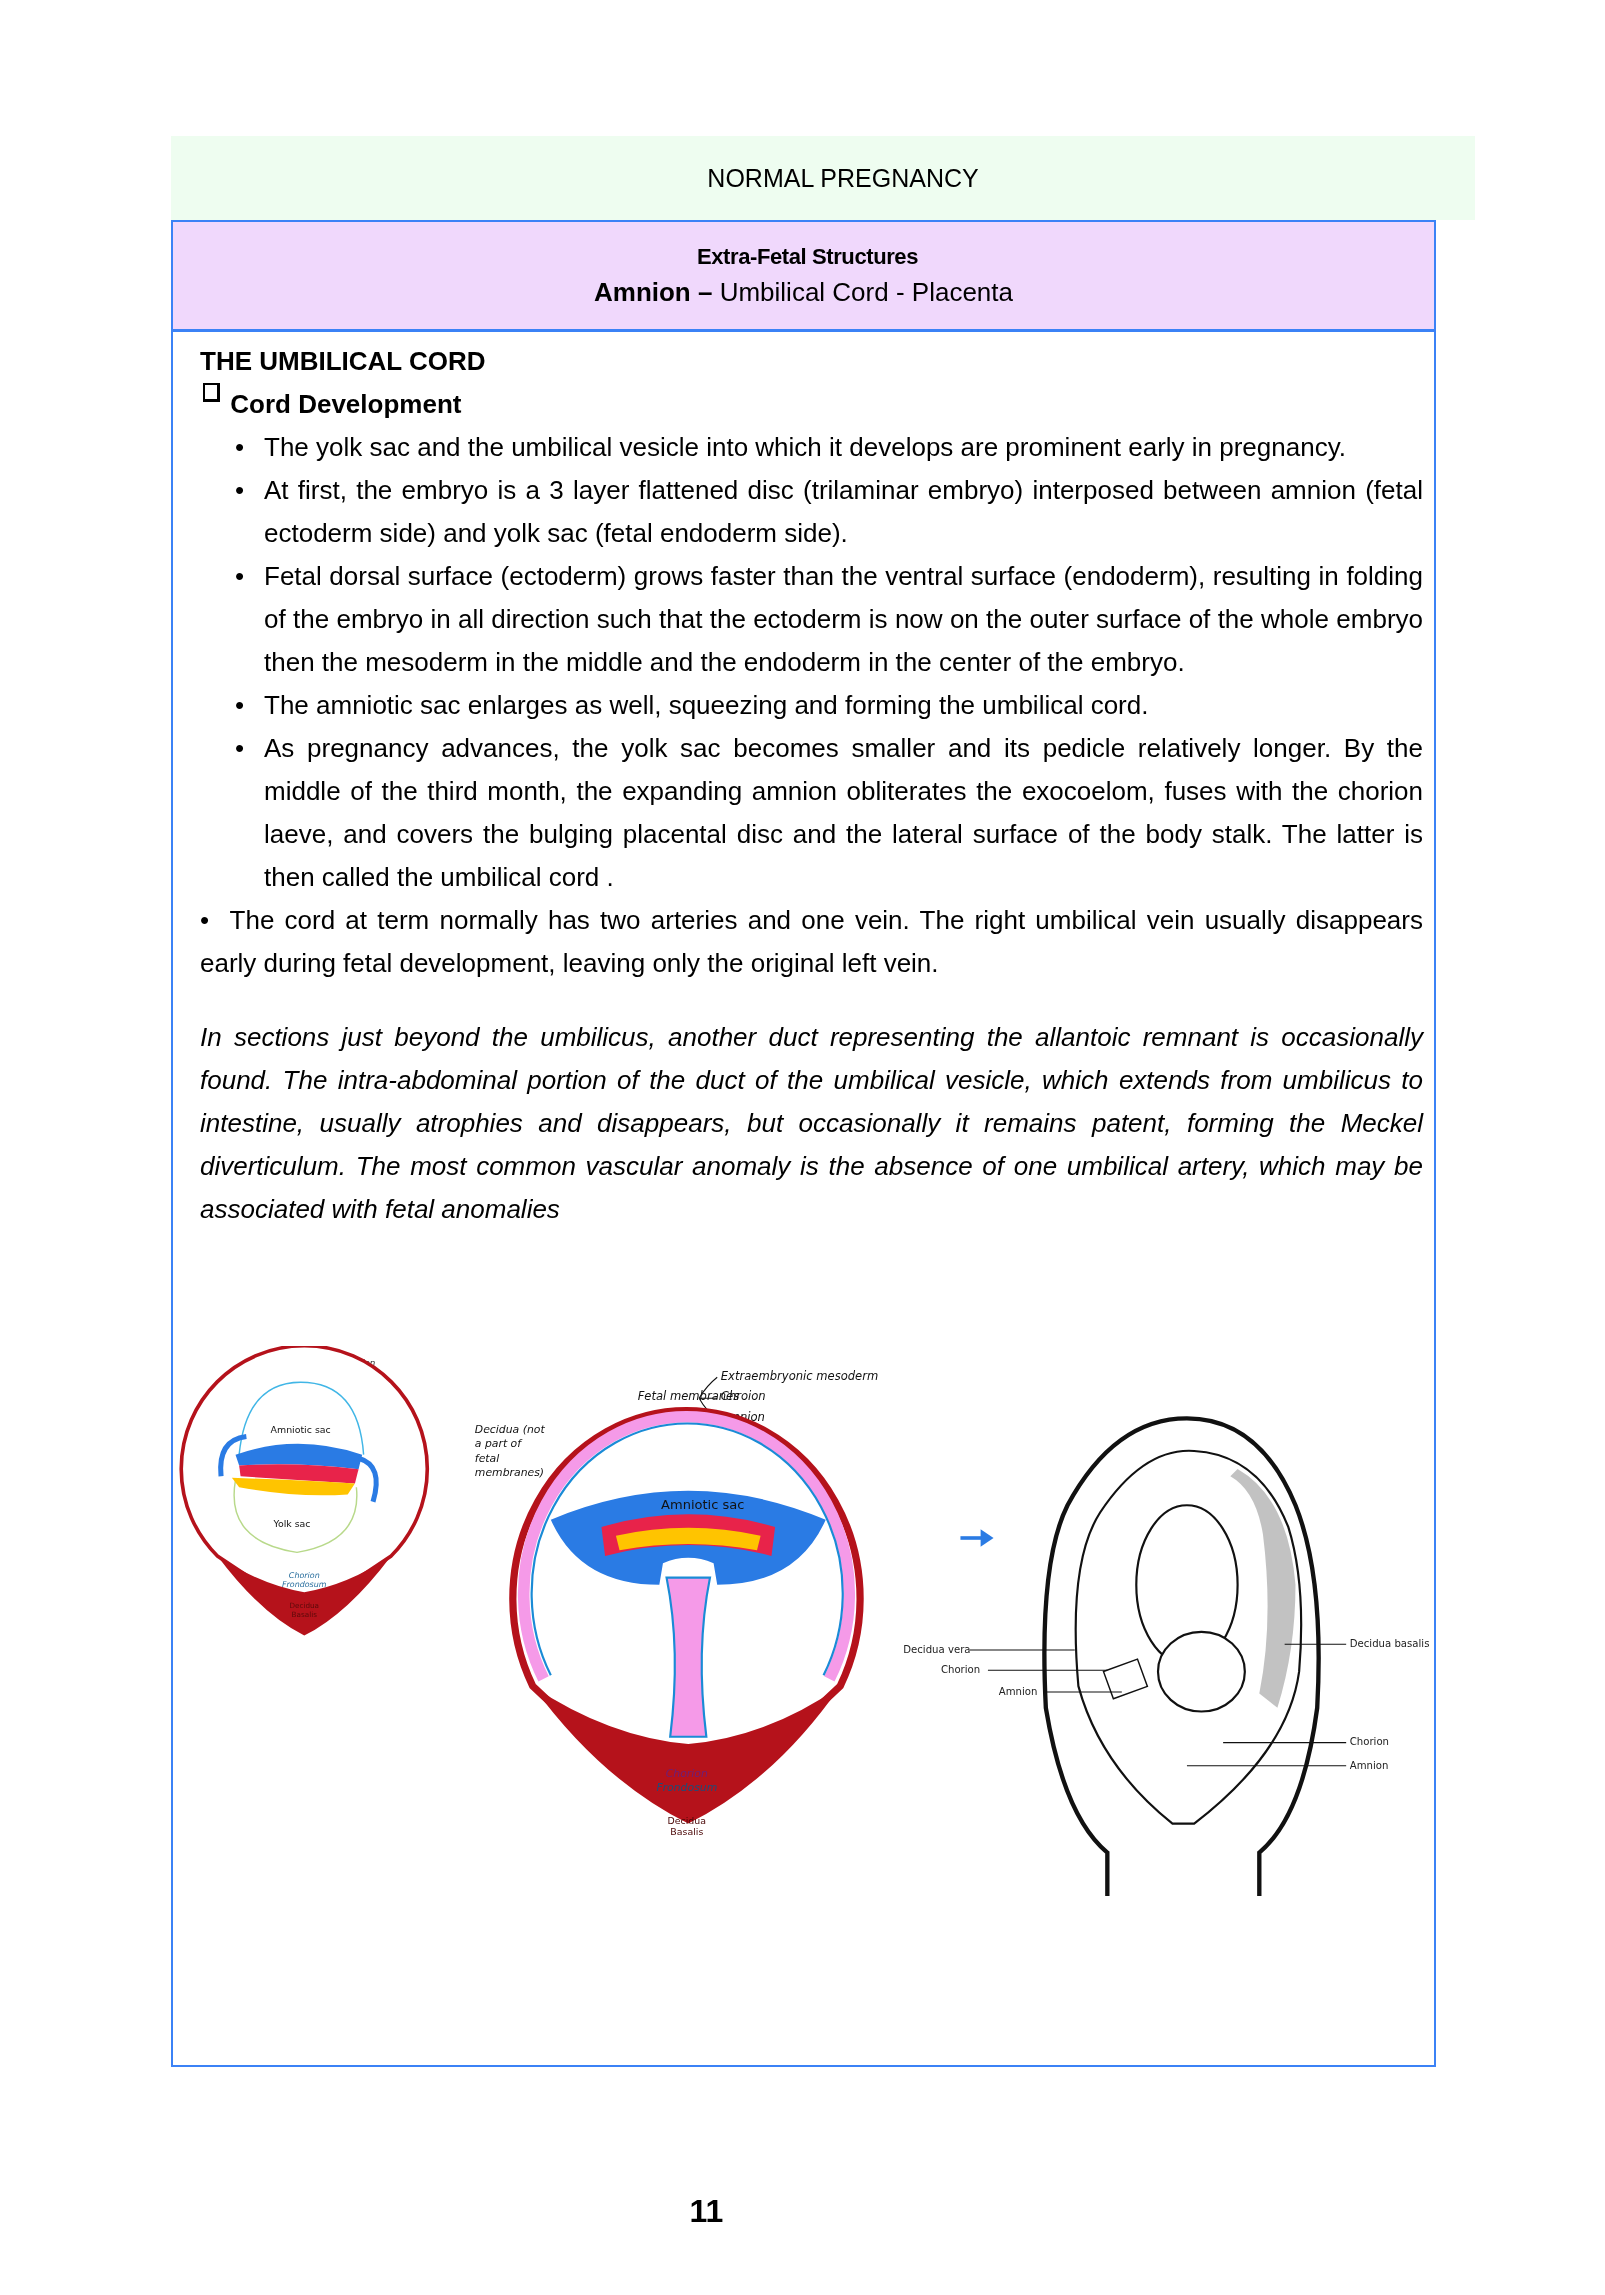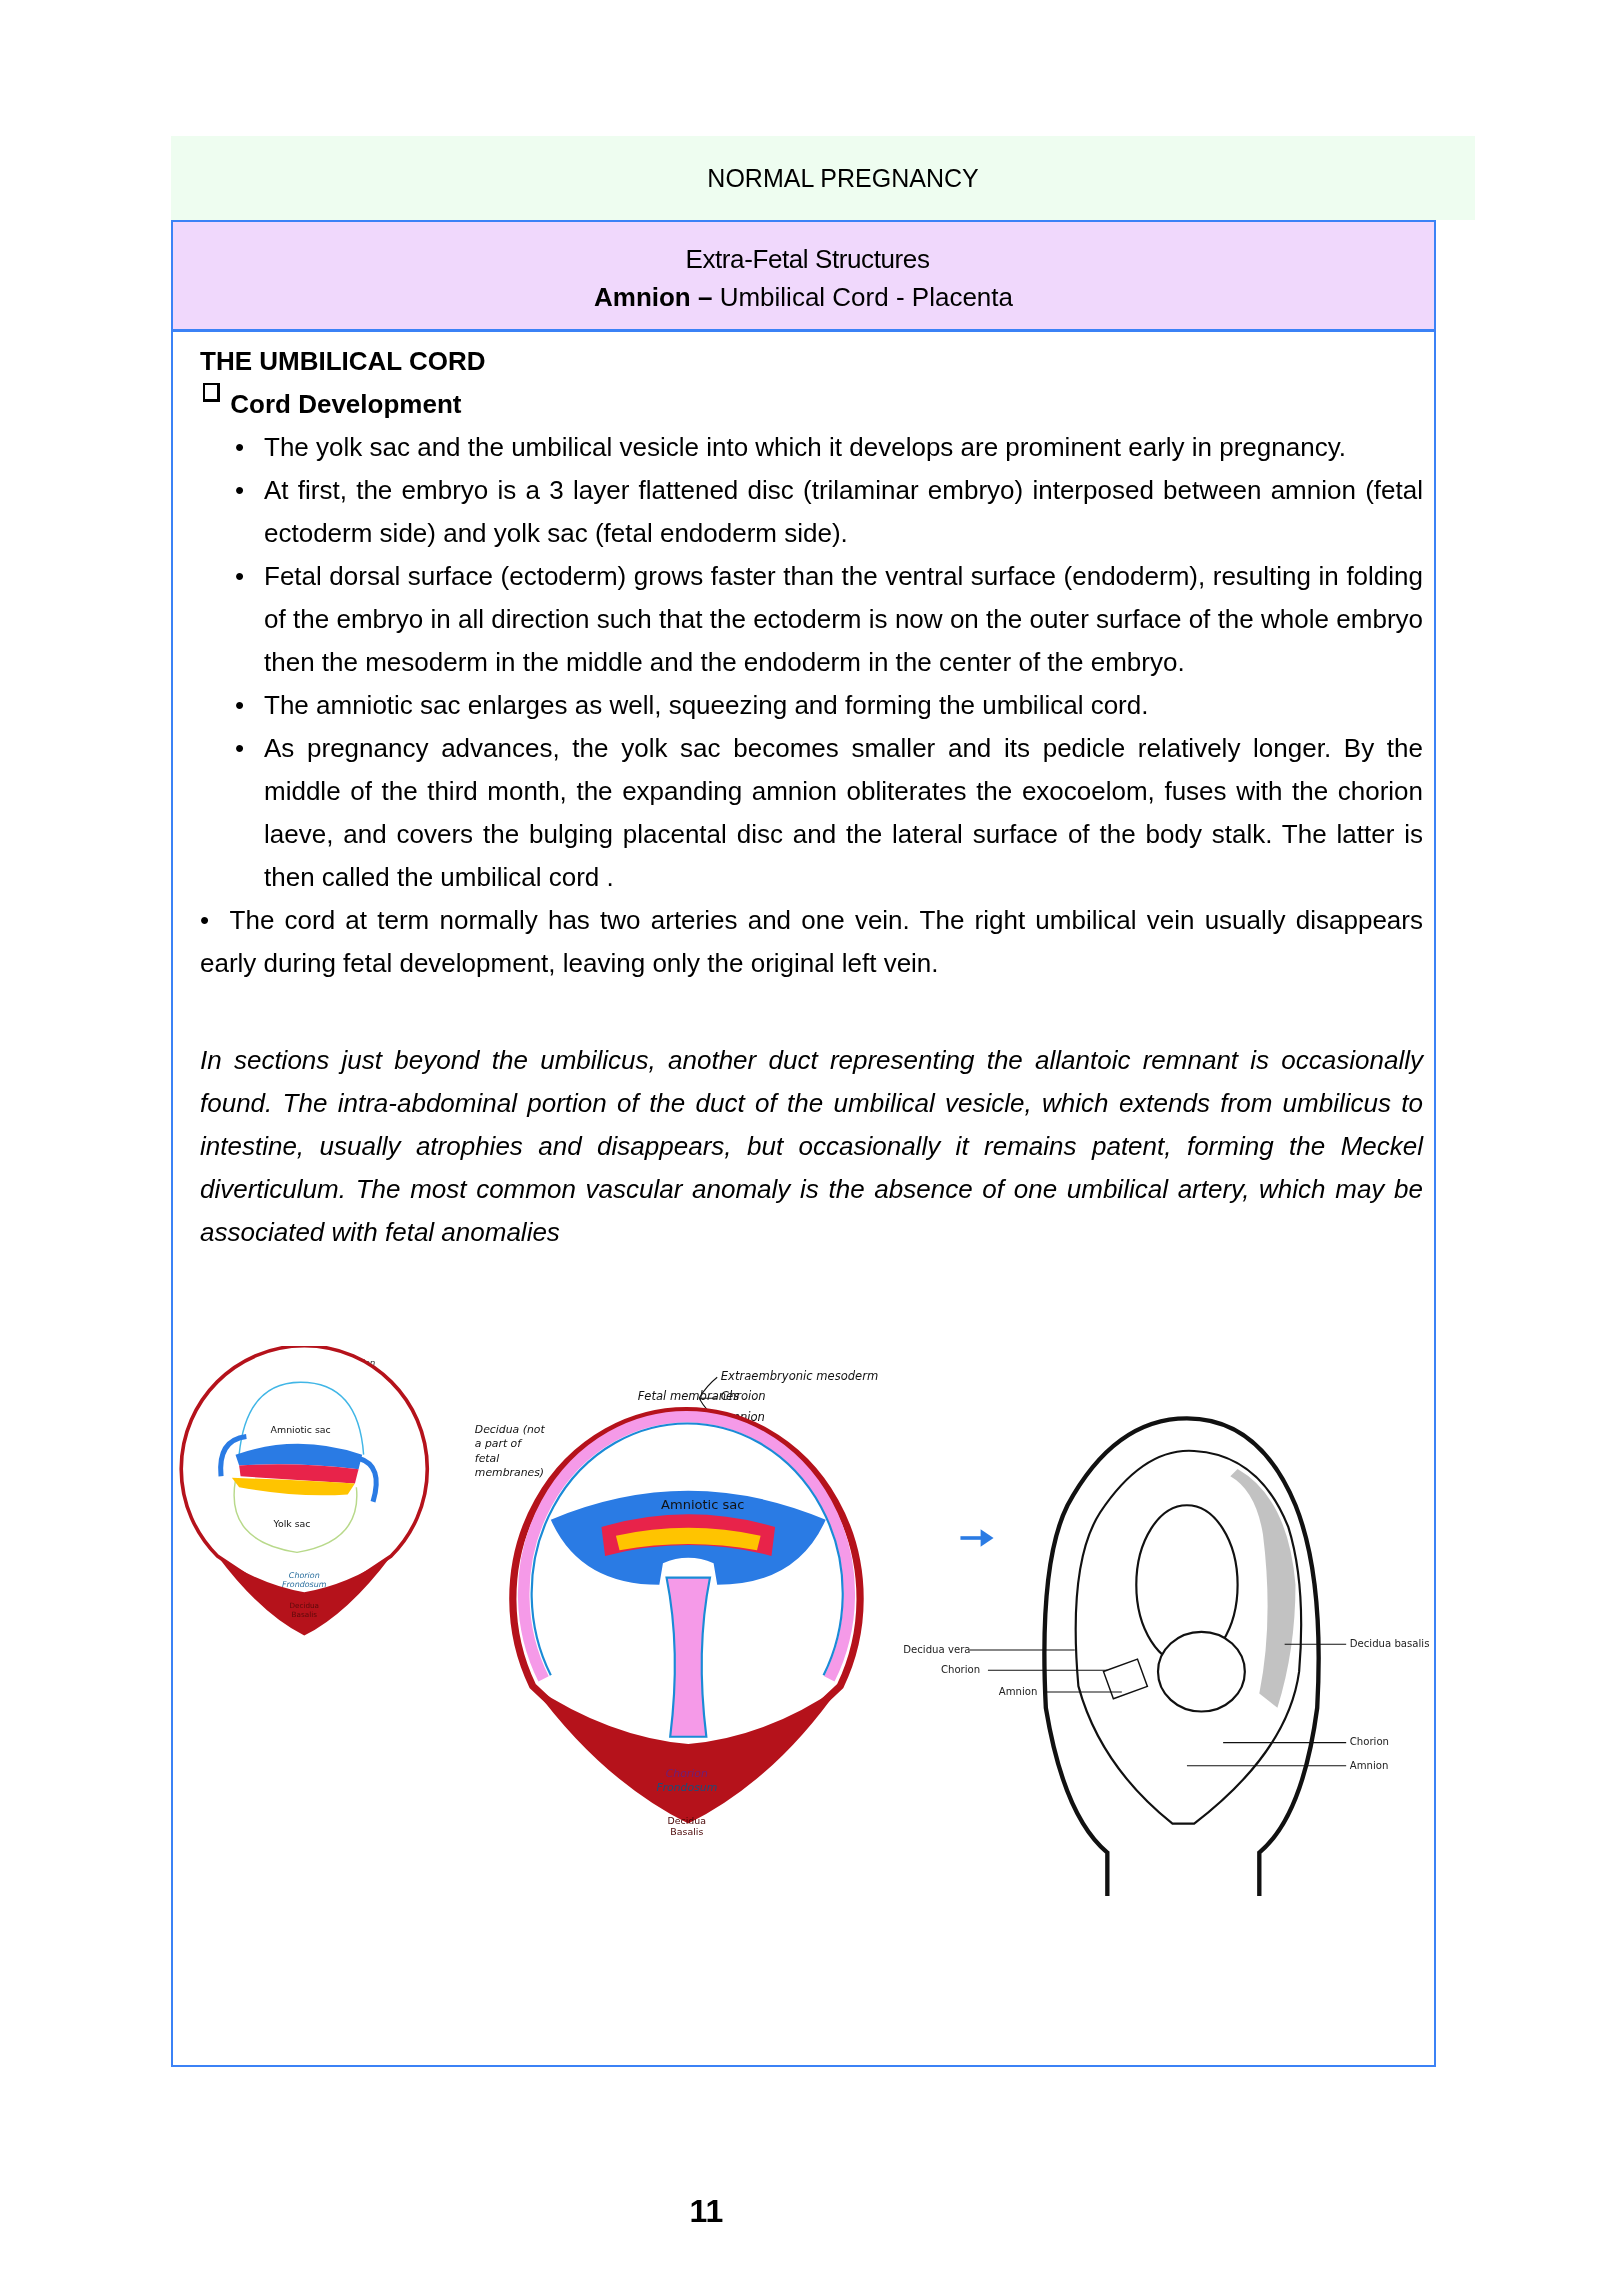--- a/index.html
+++ b/index.html
@@ -1,31 +1,31 @@
 <!DOCTYPE html>
 <html style="font-size:11.6px"><head>
 <meta charset="utf-8">
 <style>
   html, body { margin:0; padding:0; background:#ffffff; }
   body { width:1606px; height:2295px; position:relative; font-family:"Liberation Sans", sans-serif; color:#000; }
   .header-band { position:absolute; left:171px; top:136px; width:1264px; height:84px; background:#eefdf0; display:flex; align-items:center; justify-content:center; font-size:25px;padding-left:40px; }
   .frame { position:absolute; left:171px; top:220px; width:1261px; height:1845px; border:2.2px solid #3b82f6; border-top:none; box-sizing:content-box; }
   .title-box { position:absolute; left:171px; top:220px; width:1261px; height:107px; background:#f0d8fc; border:2.2px solid #3b82f6; border-bottom-width:3.6px; text-align:center; box-sizing:content-box; }
-  .title-box .t1 { margin-top:22px; font-size:26px; font-weight:normal; letter-spacing:-0.4px;padding-left:8px; }
+  .title-box .t1 { margin-top:22px; font-size:22px; font-weight:bold; letter-spacing:-0.4px;padding-left:8px; }
   .title-box .t2 { margin-top:7px; font-size:26px; }
   .title-box .t2 b { font-weight:bold; }
   .content { position:absolute; left:200px; top:340px; width:1223px; font-size:26px; line-height:43px; }
   .h-main { font-weight:bold; font-size:26px; }
   .h-sub { font-weight:bold; display:flex; align-items:flex-start; }
   .checkbox { display:inline-block; width:17.4px; height:19px; border:2.2px solid #000; border-right-width:3.6px; border-bottom-width:3.6px; margin:0 10px 0 2.9px; box-sizing:border-box; }
   ul.bullets { list-style:none; margin:0; padding:0 0 0 64px; }
   ul.bullets li { position:relative; text-align:justify; }
   ul.bullets li .dot { position:absolute; left:-29px; top:0; }
   .para-bullet { text-align:justify; }
-  .italic { font-style:italic; text-align:justify; margin-top:54px; }
+  .italic { font-style:italic; text-align:justify; margin-top:31px; }
   .figures { position:absolute; left:174px; top:1346px; width:1260px; height:579px; }
   .fig-label { font-family:"DejaVu Sans", sans-serif; }
   .page-num { position:absolute; left:0; width:1413px; top:2193px; text-align:center; font-size:32px; font-weight:bold; }
 </style>
 </head>
 <body>
 
 <div class="header-band">
   <span>NORMAL PREGNANCY</span>
 </div>

